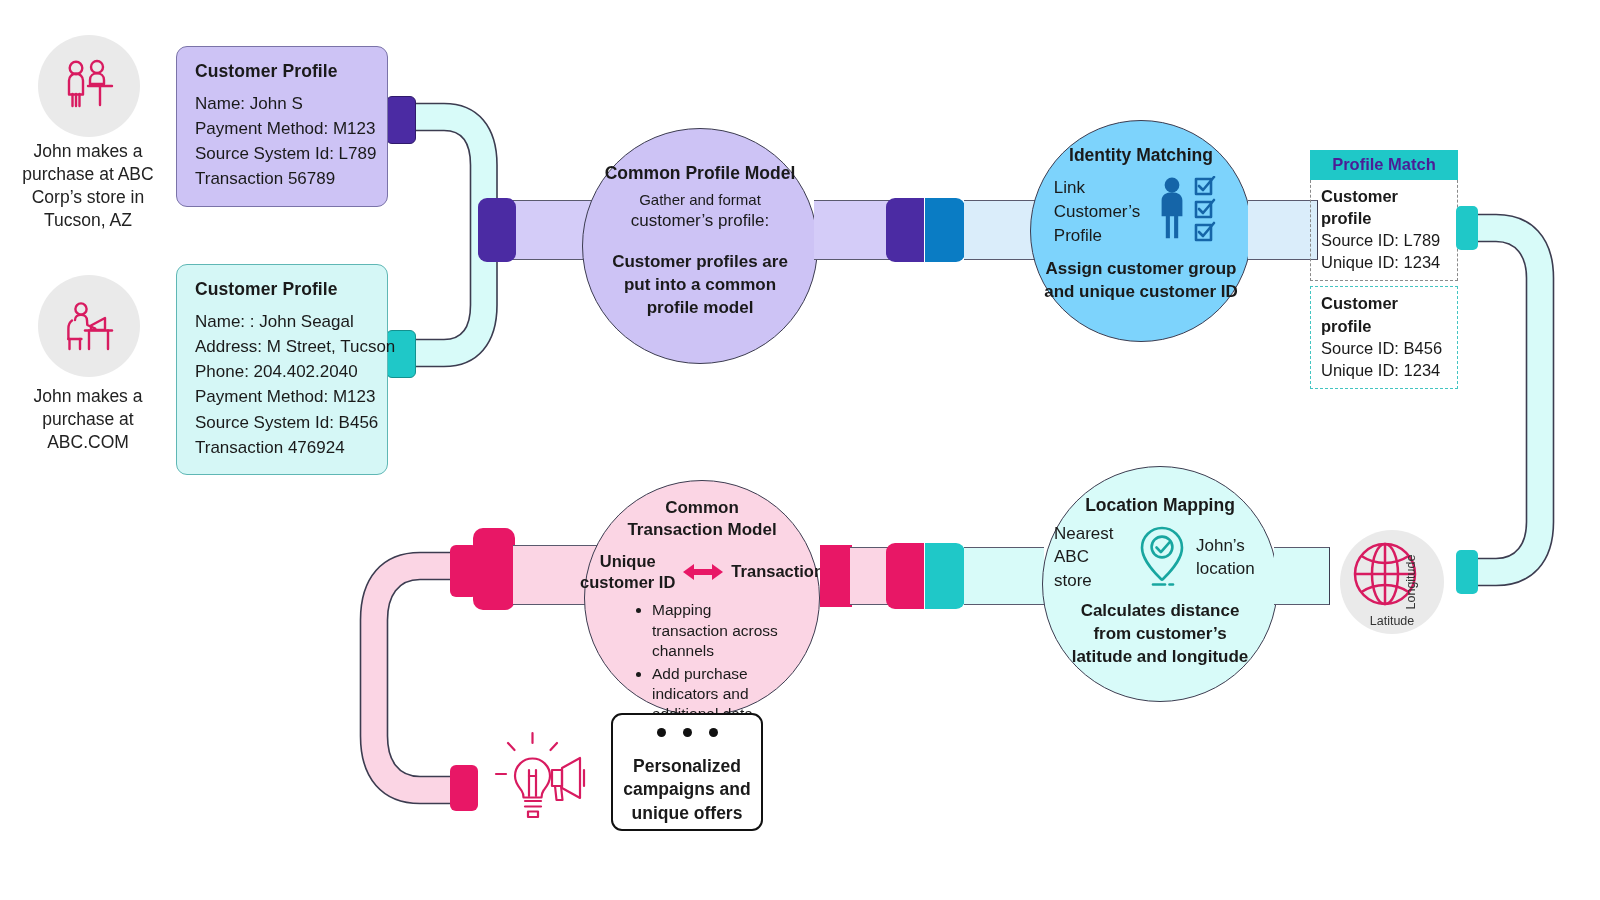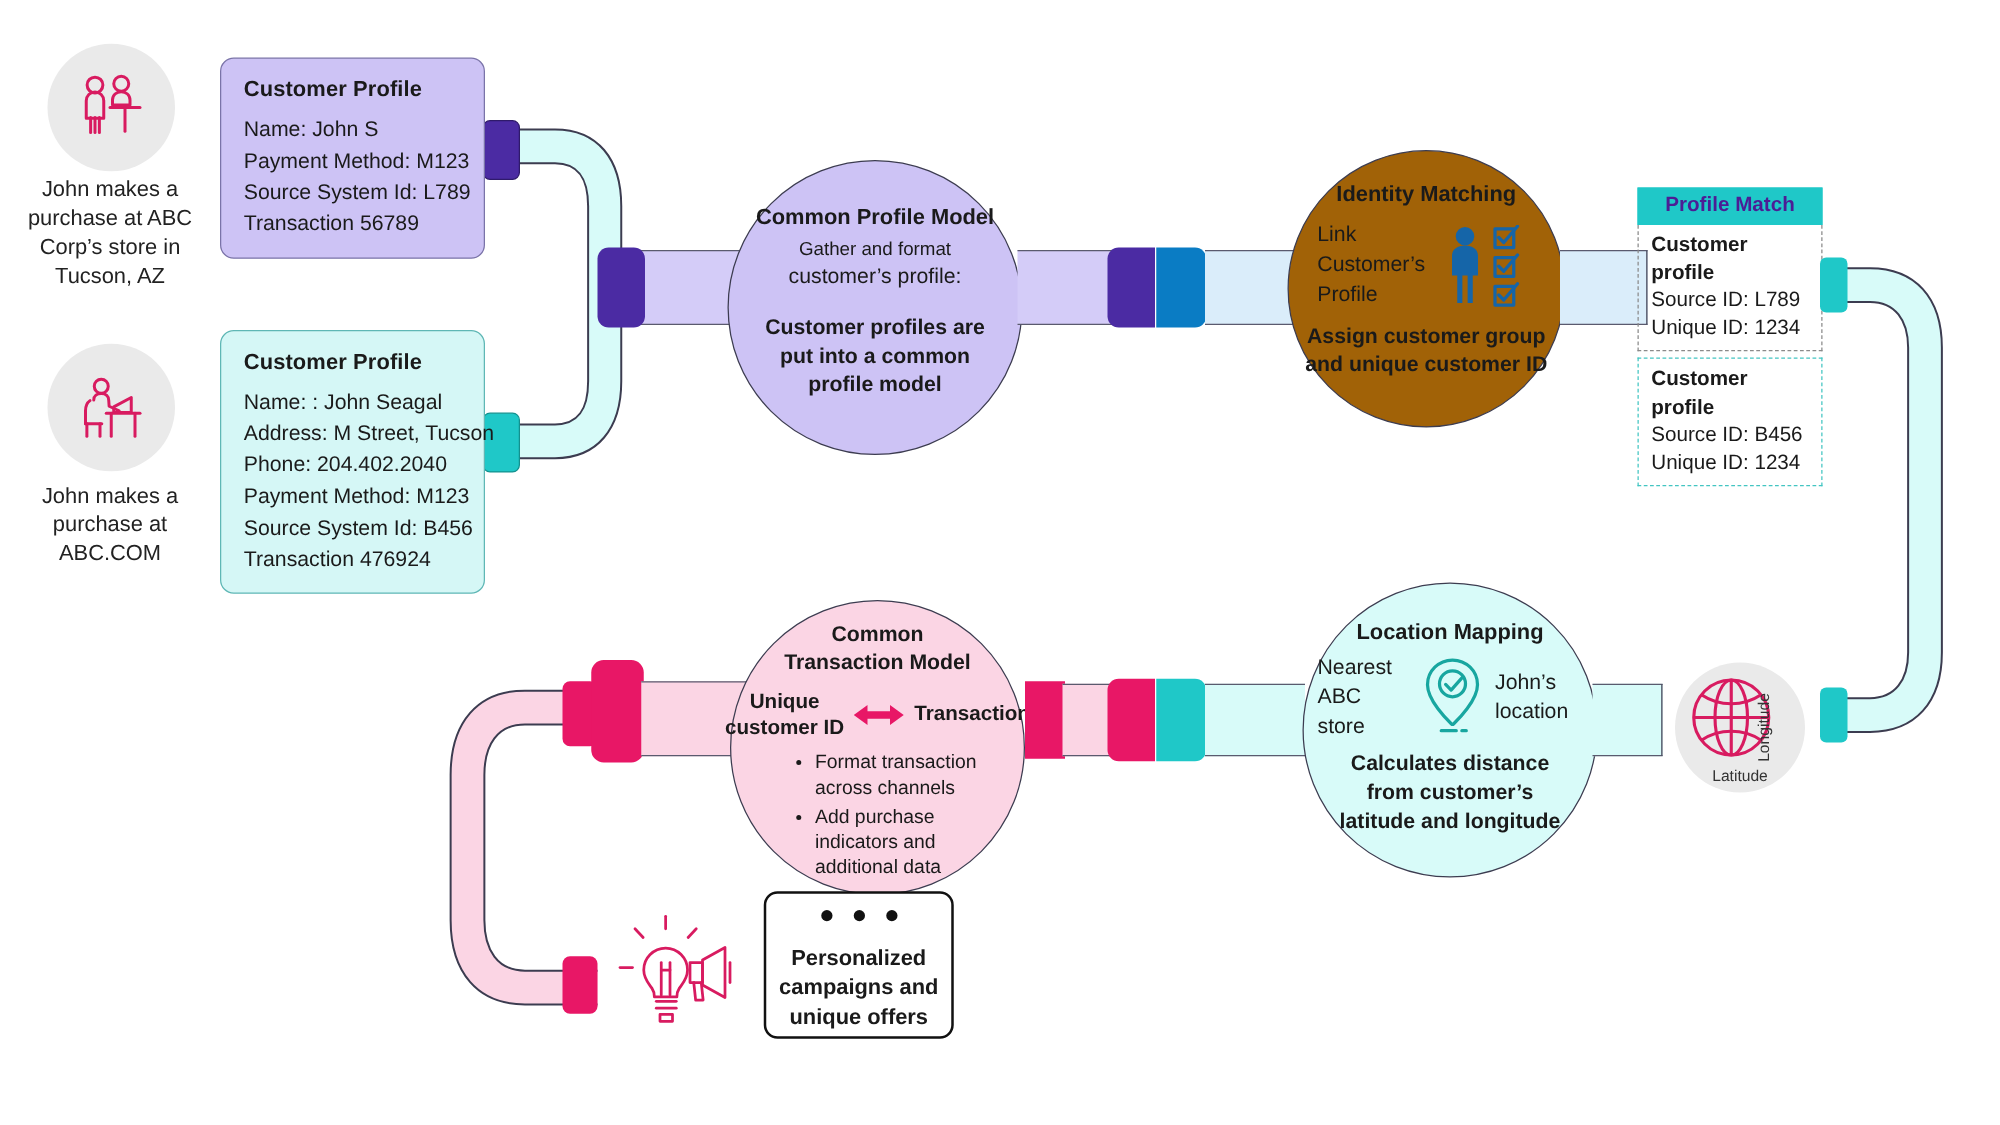--- a/index.html
+++ b/index.html
@@ -143,23 +143,23 @@
     <div style="font-size:15px;line-height:1.35;margin-top:6px;">Gather and format</div>
     <div style="font-size:17px;line-height:1.35;">customer’s profile:</div>
     <div class="t-bold" style="font-size:17px;line-height:1.35;margin-top:18px;width:176px;">Customer profiles are put into a common profile model</div>
   </div>
 
   <div class="abs pipe-body" style="left:814px;top:200px;width:80px;height:60px;background:#d4ccf8;"></div>
   <div class="abs" style="left:886px;top:198px;width:38px;height:64px;background:#4b2ba3;border-radius:9px 0 0 9px;"></div>
   <div class="abs" style="left:925px;top:198px;width:40px;height:64px;background:#0a7cc4;border-radius:0 9px 9px 0;"></div>
   <div class="abs pipe-body" style="left:964px;top:200px;width:80px;height:60px;background:#daedfa;"></div>
 
-  <div class="circle" style="left:1030px;top:120px;width:222px;height:222px;background:#a16207;padding-top:24px;">
+  <div class="circle" style="left:1030px;top:120px;width:222px;height:222px;background:#7dd3fc;padding-top:24px;">
     <div class="t-bold" style="font-size:17.5px;">Identity Matching</div>
-    <div style="display:flex;align-items:flex-end;gap:16px;margin-top:10px;">
+    <div style="display:flex;align-items:flex-start;gap:16px;margin-top:10px;">
       <div style="text-align:left;font-size:17px;line-height:1.42;">
         <div>Link</div>
         <div>Customer’s</div>
         <div>Profile</div>
       </div>
       <svg width="72" height="68" viewBox="0 0 72 68">
         <g fill="#1565a8">
           <circle cx="16" cy="9" r="7.4"></circle>
           <path d="M5.6 24.5c0-5.3 4.6-8.2 10.4-8.2s10.4 2.9 10.4 8.2v15.8h-4.2v22h-4.1v-22h-4.2v22H9.8v-22H5.6z"></path>
         </g>
@@ -219,21 +219,21 @@
         <div>Unique</div>
         <div>customer ID</div>
       </div>
       <svg width="44" height="22" viewBox="0 0 44 22" style="margin:0 2px;">
         <path d="M2 11 L13 3 L13 8 L31 8 L31 3 L42 11 L31 19 L31 14 L13 14 L13 19 Z" fill="#e81766"></path>
       </svg>
       <div class="t-bold" style="font-size:16.5px;">Transaction</div>
     </div>
 
     <ul style="margin-top:8px;text-align:left;font-size:15.5px;line-height:1.3;width:160px;padding-left:30px;">
-      <li>Format transaction across channels</li>
+      <li>Mapping transaction across channels</li>
       <li style="margin-top:3px;">Add purchase indicators and additional data</li>
     </ul>
   </div>
 
   <div class="abs" style="left:820px;top:545px;width:32px;height:62px;background:#e81766;border-radius:0 0 0 0;"></div>
   <div class="abs pipe-body" style="left:850px;top:547px;width:40px;height:58px;background:#fbd5e4;"></div>
   <div class="abs" style="left:886px;top:543px;width:38px;height:66px;background:#e81766;border-radius:9px 0 0 9px;"></div>
   <div class="abs" style="left:925px;top:543px;width:40px;height:66px;background:#1fc8c8;border-radius:0 9px 9px 0;"></div>
   <div class="abs pipe-body" style="left:964px;top:547px;width:80px;height:58px;background:#d8fbf9;"></div>
 

